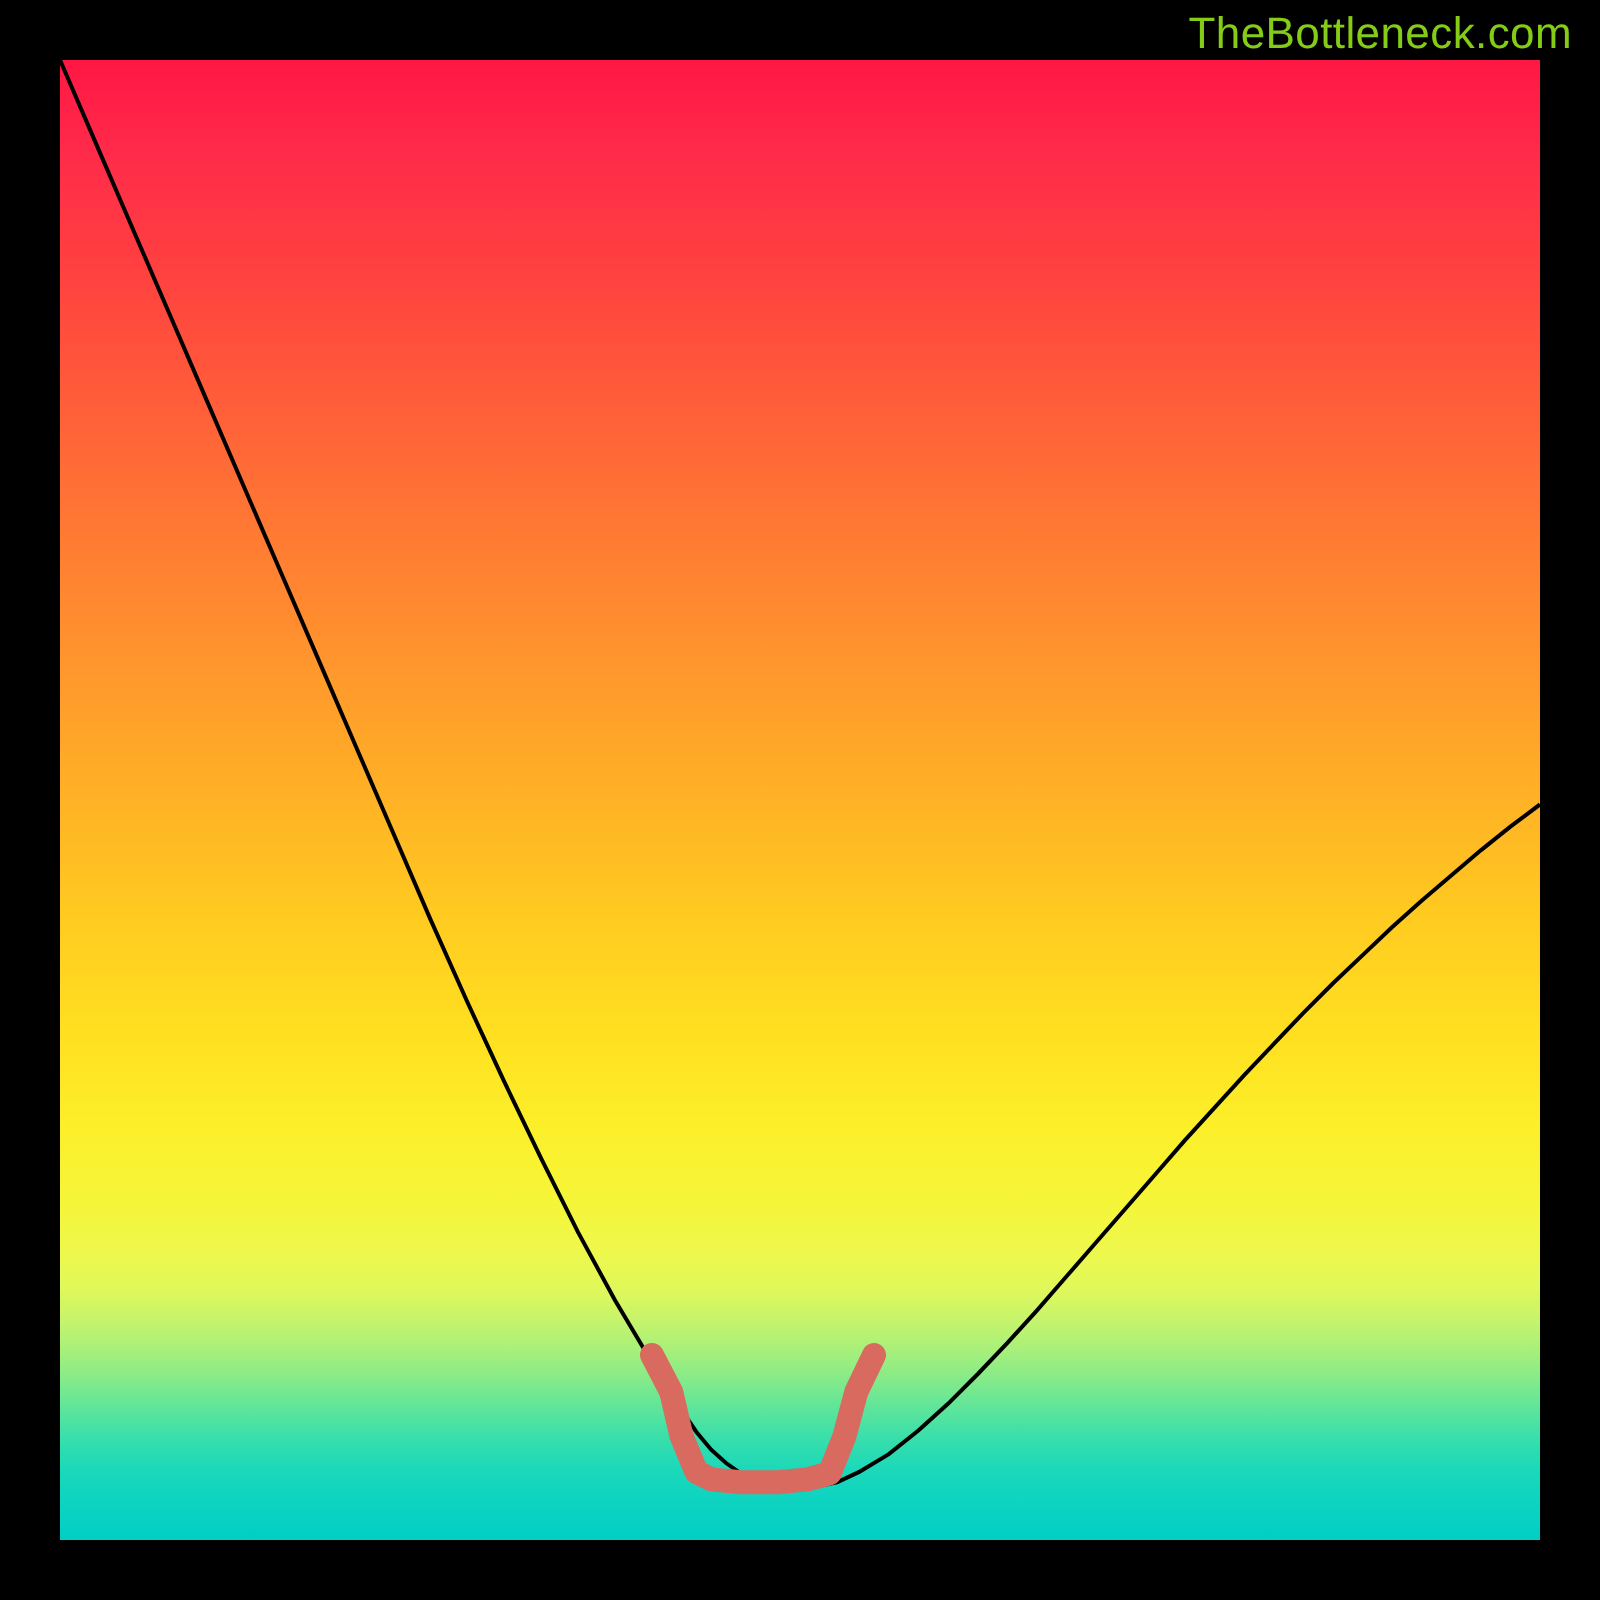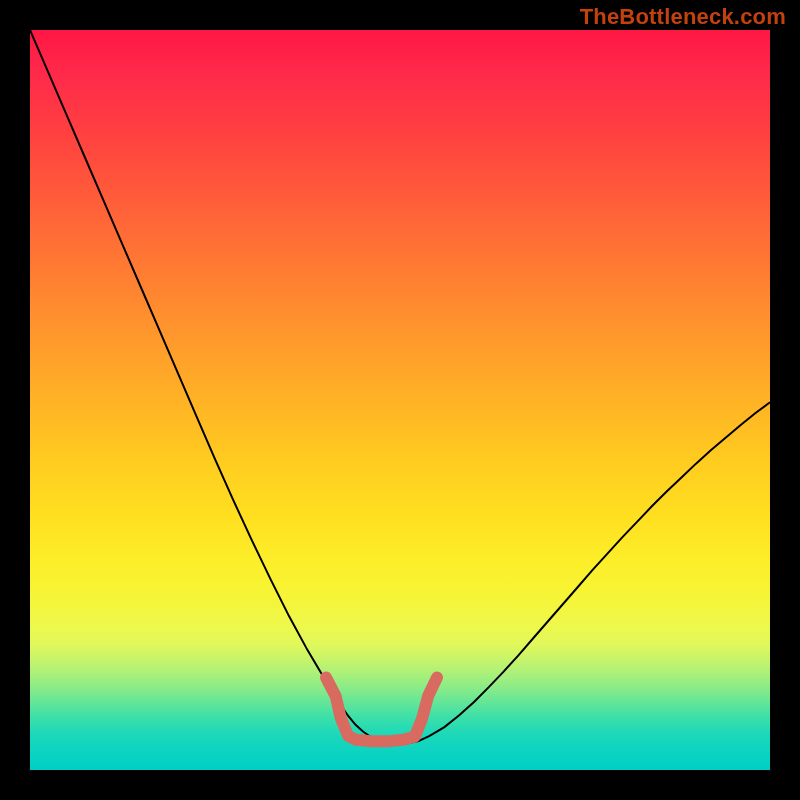--- a/index.html
+++ b/index.html
@@ -54,23 +54,23 @@
     );
   }
   .svg-layer {
     position: absolute;
     inset: 0;
   }
   .watermark {
     position: absolute;
     top: 4px;
     right: 14px;
-    color: #c2410c;
+    color: #84cc16;
     font-size: 22px;
-    font-weight: 700;
+    font-weight: 400;
     letter-spacing: 0.2px;
     user-select: none;
   }
 </style>
 </head>
 <body>
 
 <div class="frame">
 
   <div class="watermark">TheBottleneck.com</div>

